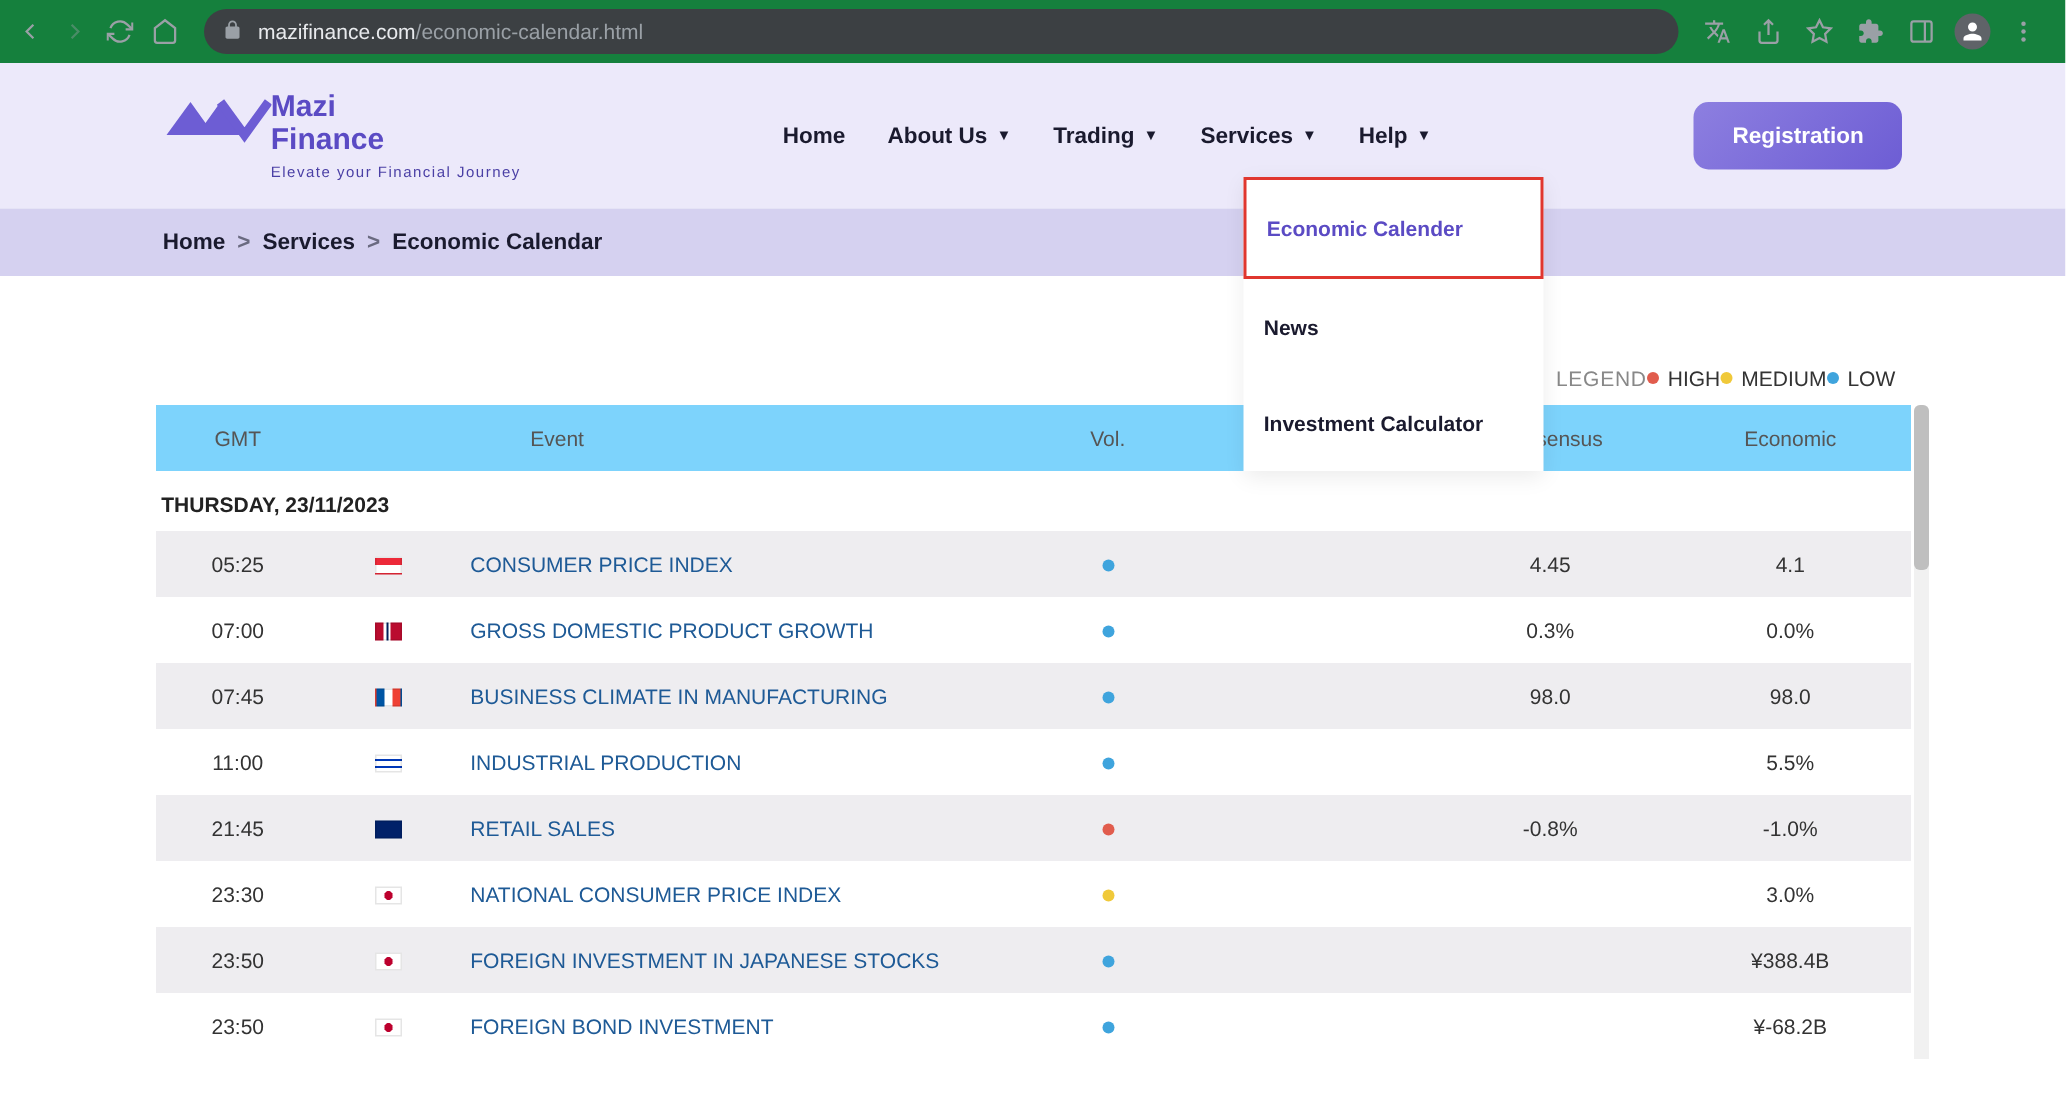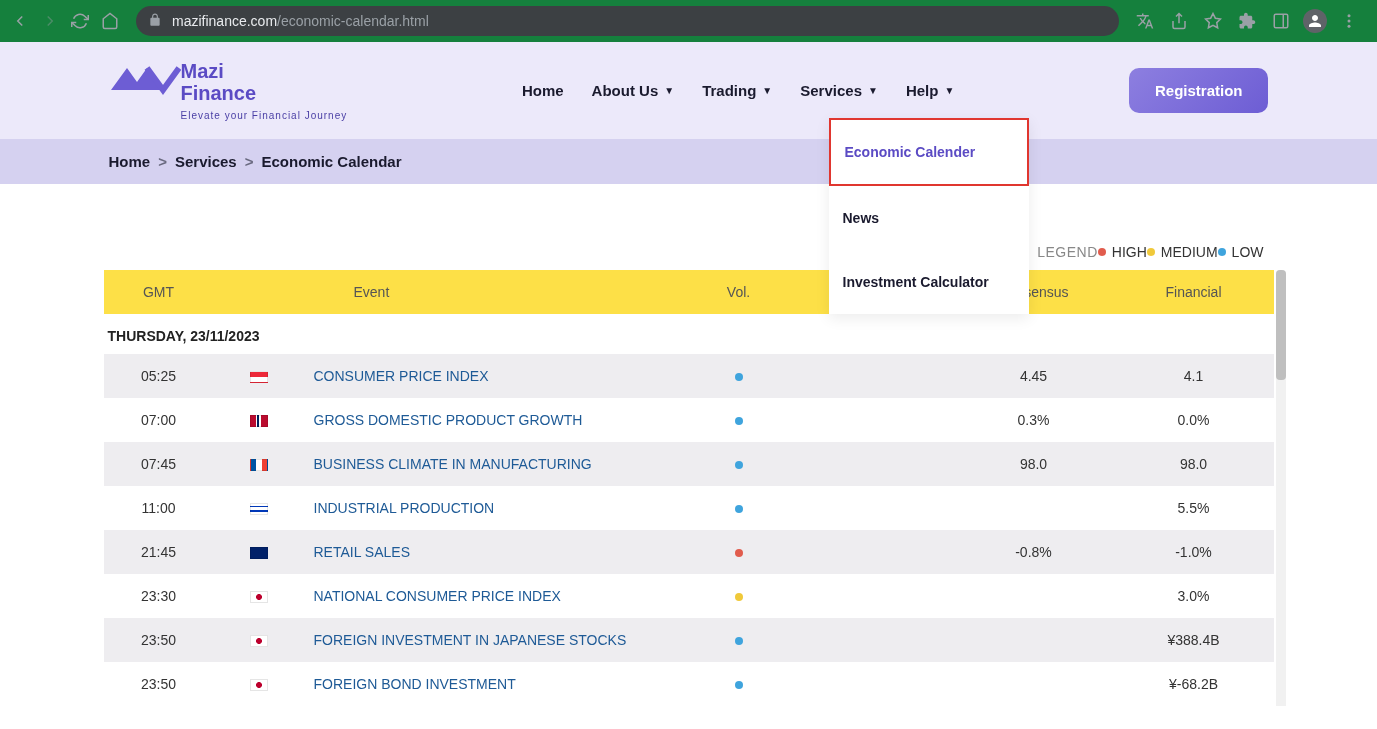--- a/index.html
+++ b/index.html
@@ -46,21 +46,21 @@
 .dot { width: 8px; height: 8px; border-radius: 50%; display: inline-block; }
 .dot-high { background: #e15c4d; }
 .dot-med { background: #f0c93a; }
 .dot-low { background: #3fa4dd; }
 
 
 .table-wrap { max-width: 1170px; margin: 0 auto; position: relative; }
 .scrolltrack { position: absolute; right: -12px; top: 0; width: 10px; background: #f1f1f1; height: 460px; border-radius: 4px; }
 .scrollthumb { width: 10px; background: #bfbfbf; border-radius: 4px; height: 110px; }
 .tbl { width: 100%; border-collapse: collapse; font-size: 14px; }
-.tbl thead th { background: #fde047; padding: 14px 10px; font-weight: 400; color: #555; text-align: center; }
+.tbl thead th { background: #7dd3fc; padding: 14px 10px; font-weight: 400; color: #555; text-align: center; }
 .tbl thead th.ev { text-align: left; padding-left: 50px; }
 .date-row td { padding: 14px 0 10px 4px; font-weight: 700; font-size: 14px; color: #222; }
 .tbl tbody tr.data-row td { padding: 14px 10px; text-align: center; color: #333; }
 .tbl tbody tr.data-row.alt { background: #eeedf0; }
 .tbl tbody tr.data-row td.event-cell { text-align: left; }
 .event-link { color: #1e5a96; font-weight: 400; text-decoration: none; }
 .flag { display: inline-block; width: 18px; height: 12px; vertical-align: middle; border: 1px solid rgba(0,0,0,0.1); }
 .col-gmt { width: 110px; }
 .col-flag { width: 90px; }
 .col-vol { width: 110px; }
@@ -219,21 +219,21 @@
     </div>
   <table class="tbl">
     <thead>
       <tr>
         <th class="col-gmt">GMT</th>
         <th class="col-flag"></th>
         <th class="ev">Event</th>
         <th class="col-vol">Vol.</th>
         <th class="col-actual">Actual</th>
         <th class="col-cons">Consensus</th>
-        <th class="col-prev">Financial</th>
+        <th class="col-prev">Economic</th>
       </tr>
     </thead>
     <tbody id="tbody">
       <tr class="date-row">
           <td colspan="7">THURSDAY, 23/11/2023</td>
         </tr>
     <tr class="data-row alt">
           <td>05:25</td>
           <td><span class="flag" style="background:linear-gradient(to bottom, #ed2939 50%, #fff 50%)"></span></td>
           <td class="event-cell"><a href="#" class="event-link">CONSUMER PRICE INDEX</a></td>

